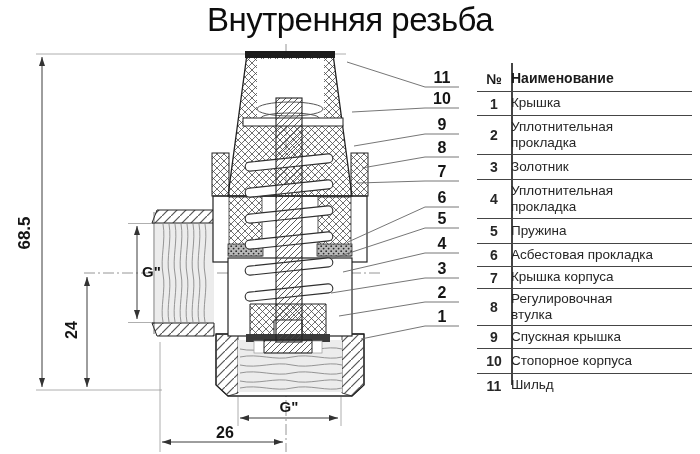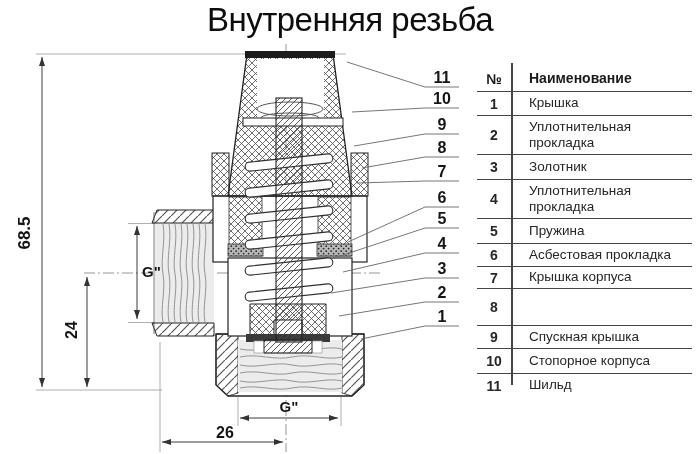--- a/index.html
+++ b/index.html
@@ -6,21 +6,21 @@
   #page{position:relative;width:700px;height:454px;background:#fff;overflow:hidden;
         font-family:"Liberation Sans",sans-serif;}
   #title{position:absolute;top:1px;left:0;width:700px;text-align:center;
          font-size:33px;font-weight:normal;color:#0d0d0d;letter-spacing:-0.5px;}
   svg{position:absolute;left:0;top:0;}
   
   #parts-table{position:absolute;left:477px;top:66px;width:215px;color:#262626;}
   .trow{display:flex;align-items:center;border-bottom:1.5px solid #454545;}
   .trow.last{border-bottom:none;}
   .cell.num{width:34px;text-align:center;font-weight:bold;font-size:14px;flex:none;}
-  .cell.name{flex:1;padding-left:18px;font-size:13.5px;line-height:1.22;white-space:pre-line;}
+  .cell.name{flex:1;padding-left:0;font-size:13.5px;line-height:1.22;white-space:pre-line;}
   .thead .cell{font-weight:bold;font-size:14px;color:#1a1a1a;}
   .h26{height:25px;} .h23{height:23px;} .h38{height:38px;} .h24{height:24px;}
   .h22{height:22px;} .h21{height:21px;} .h36{height:36px;}
   #col-divider{position:absolute;left:511px;top:63px;width:1.5px;height:322px;background:#454545;}
 </style>
 </head>
 <body>
 
 <div id="page">
 
@@ -211,20 +211,22 @@
     <div class="trow h22">
       <div class="cell num">6</div>
       <div class="cell name">Асбестовая прокладка</div>
     </div>
     <div class="trow h21">
       <div class="cell num">7</div>
       <div class="cell name">Крышка корпуса</div>
     </div>
     <div class="trow h36">
       <div class="cell num">8</div>
+      <div class="cell name">Регулировочная
+втулка</div>
     </div>
     <div class="trow h22">
       <div class="cell num">9</div>
       <div class="cell name">Спускная крышка</div>
     </div>
     <div class="trow h24">
       <div class="cell num">10</div>
       <div class="cell name">Стопорное корпуса</div>
     </div>
     <div class="trow h23 last">

